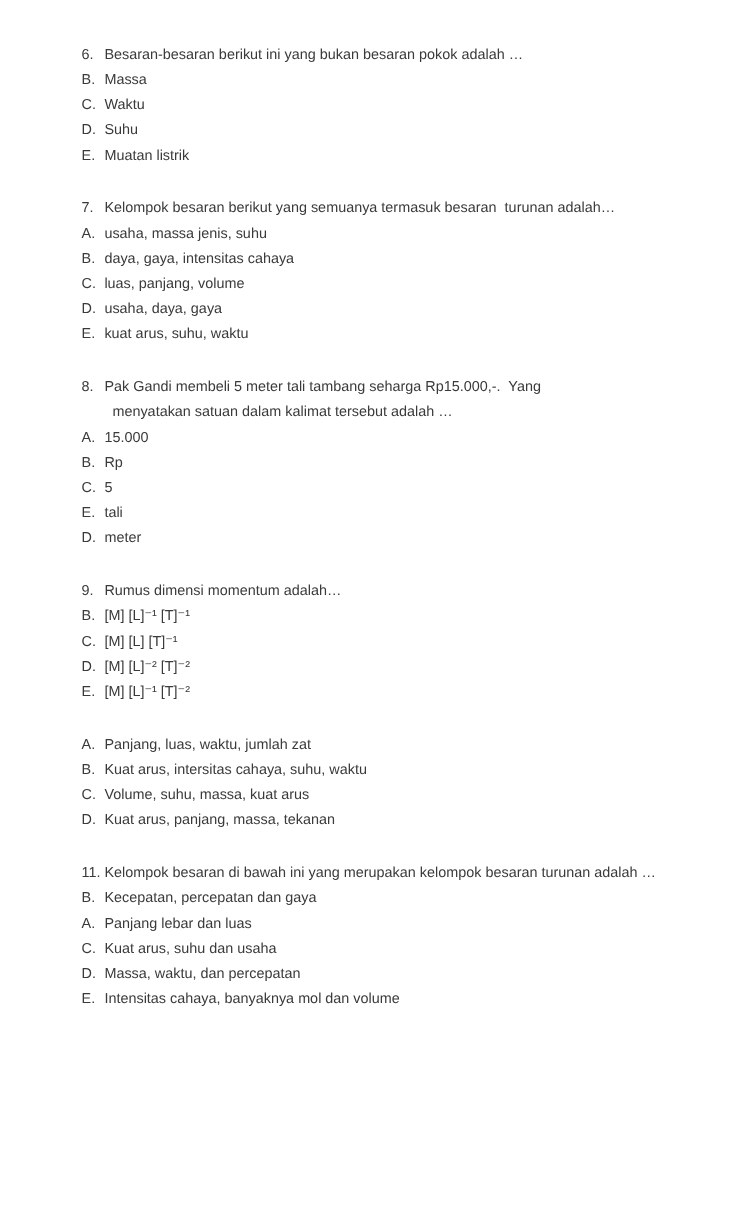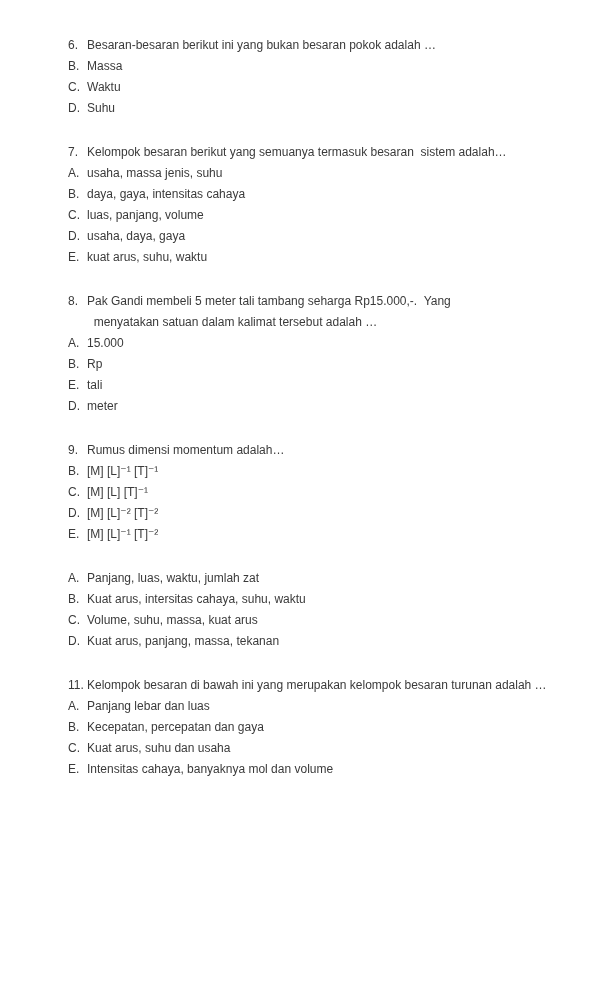--- a/index.html
+++ b/index.html
@@ -39,51 +39,54 @@
 </head>
 <body>
 
 <div class="page">
   <div class="content" id="quiz">
       <div class="q-block">
         <div class="q-line"><span class="num">6.</span><span class="q-text">Besaran-besaran berikut ini yang bukan besaran pokok adalah …</span></div>
         <div class="opt-row"><span class="letter">B.</span><span class="opt-text">Massa</span></div>
         <div class="opt-row"><span class="letter">C.</span><span class="opt-text">Waktu</span></div>
         <div class="opt-row"><span class="letter">D.</span><span class="opt-text">Suhu</span></div>
+        <div class="opt-row"><span class="letter">E.</span><span class="opt-text">Muatan listrik</span></div>
       </div>
       <div class="q-block">
-        <div class="q-line"><span class="num">7.</span><span class="q-text">Kelompok besaran berikut yang semuanya termasuk besaran  sistem adalah…</span></div>
+        <div class="q-line"><span class="num">7.</span><span class="q-text">Kelompok besaran berikut yang semuanya termasuk besaran  turunan adalah…</span></div>
         <div class="opt-row"><span class="letter">A.</span><span class="opt-text">usaha, massa jenis, suhu</span></div>
         <div class="opt-row"><span class="letter">B.</span><span class="opt-text">daya, gaya, intensitas cahaya</span></div>
         <div class="opt-row"><span class="letter">C.</span><span class="opt-text">luas, panjang, volume</span></div>
         <div class="opt-row"><span class="letter">D.</span><span class="opt-text">usaha, daya, gaya</span></div>
         <div class="opt-row"><span class="letter">E.</span><span class="opt-text">kuat arus, suhu, waktu</span></div>
       </div>
       <div class="q-block">
         <div class="q-line"><span class="num">8.</span><span class="q-text">Pak Gandi membeli 5 meter tali tambang seharga Rp15.000,-.  Yang
   menyatakan satuan dalam kalimat tersebut adalah …</span></div>
         <div class="opt-row"><span class="letter">A.</span><span class="opt-text">15.000</span></div>
         <div class="opt-row"><span class="letter">B.</span><span class="opt-text">Rp</span></div>
+        <div class="opt-row"><span class="letter">C.</span><span class="opt-text">5</span></div>
         <div class="opt-row"><span class="letter">E.</span><span class="opt-text">tali</span></div>
         <div class="opt-row"><span class="letter">D.</span><span class="opt-text">meter</span></div>
       </div>
       <div class="q-block">
         <div class="q-line"><span class="num">9.</span><span class="q-text">Rumus dimensi momentum adalah…</span></div>
         <div class="opt-row"><span class="letter">B.</span><span class="opt-text">[M] [L]⁻¹ [T]⁻¹</span></div>
         <div class="opt-row"><span class="letter">C.</span><span class="opt-text">[M] [L] [T]⁻¹</span></div>
         <div class="opt-row"><span class="letter">D.</span><span class="opt-text">[M] [L]⁻² [T]⁻²</span></div>
         <div class="opt-row"><span class="letter">E.</span><span class="opt-text">[M] [L]⁻¹ [T]⁻²</span></div>
       </div>
       <div class="q-block">
         <div class="opt-row"><span class="letter">A.</span><span class="opt-text">Panjang, luas, waktu, jumlah zat</span></div>
         <div class="opt-row"><span class="letter">B.</span><span class="opt-text">Kuat arus, intersitas cahaya, suhu, waktu</span></div>
         <div class="opt-row"><span class="letter">C.</span><span class="opt-text">Volume, suhu, massa, kuat arus</span></div>
         <div class="opt-row"><span class="letter">D.</span><span class="opt-text">Kuat arus, panjang, massa, tekanan</span></div>
       </div>
       <div class="q-block">
         <div class="q-line"><span class="num">11.</span><span class="q-text">Kelompok besaran di bawah ini yang merupakan kelompok besaran turunan adalah …</span></div>
+        <div class="opt-row"><span class="letter">B.</span><span class="opt-text">Kecepatan, percepatan dan gaya</span></div>
         <div class="opt-row"><span class="letter">A.</span><span class="opt-text">Panjang lebar dan luas</span></div>
-        <div class="opt-row"><span class="letter">B.</span><span class="opt-text">Kecepatan, percepatan dan gaya</span></div>
         <div class="opt-row"><span class="letter">C.</span><span class="opt-text">Kuat arus, suhu dan usaha</span></div>
+        <div class="opt-row"><span class="letter">D.</span><span class="opt-text">Massa, waktu, dan percepatan</span></div>
         <div class="opt-row"><span class="letter">E.</span><span class="opt-text">Intensitas cahaya, banyaknya mol dan volume</span></div>
       </div>
     </div>
 </div>
 
 </body></html>

